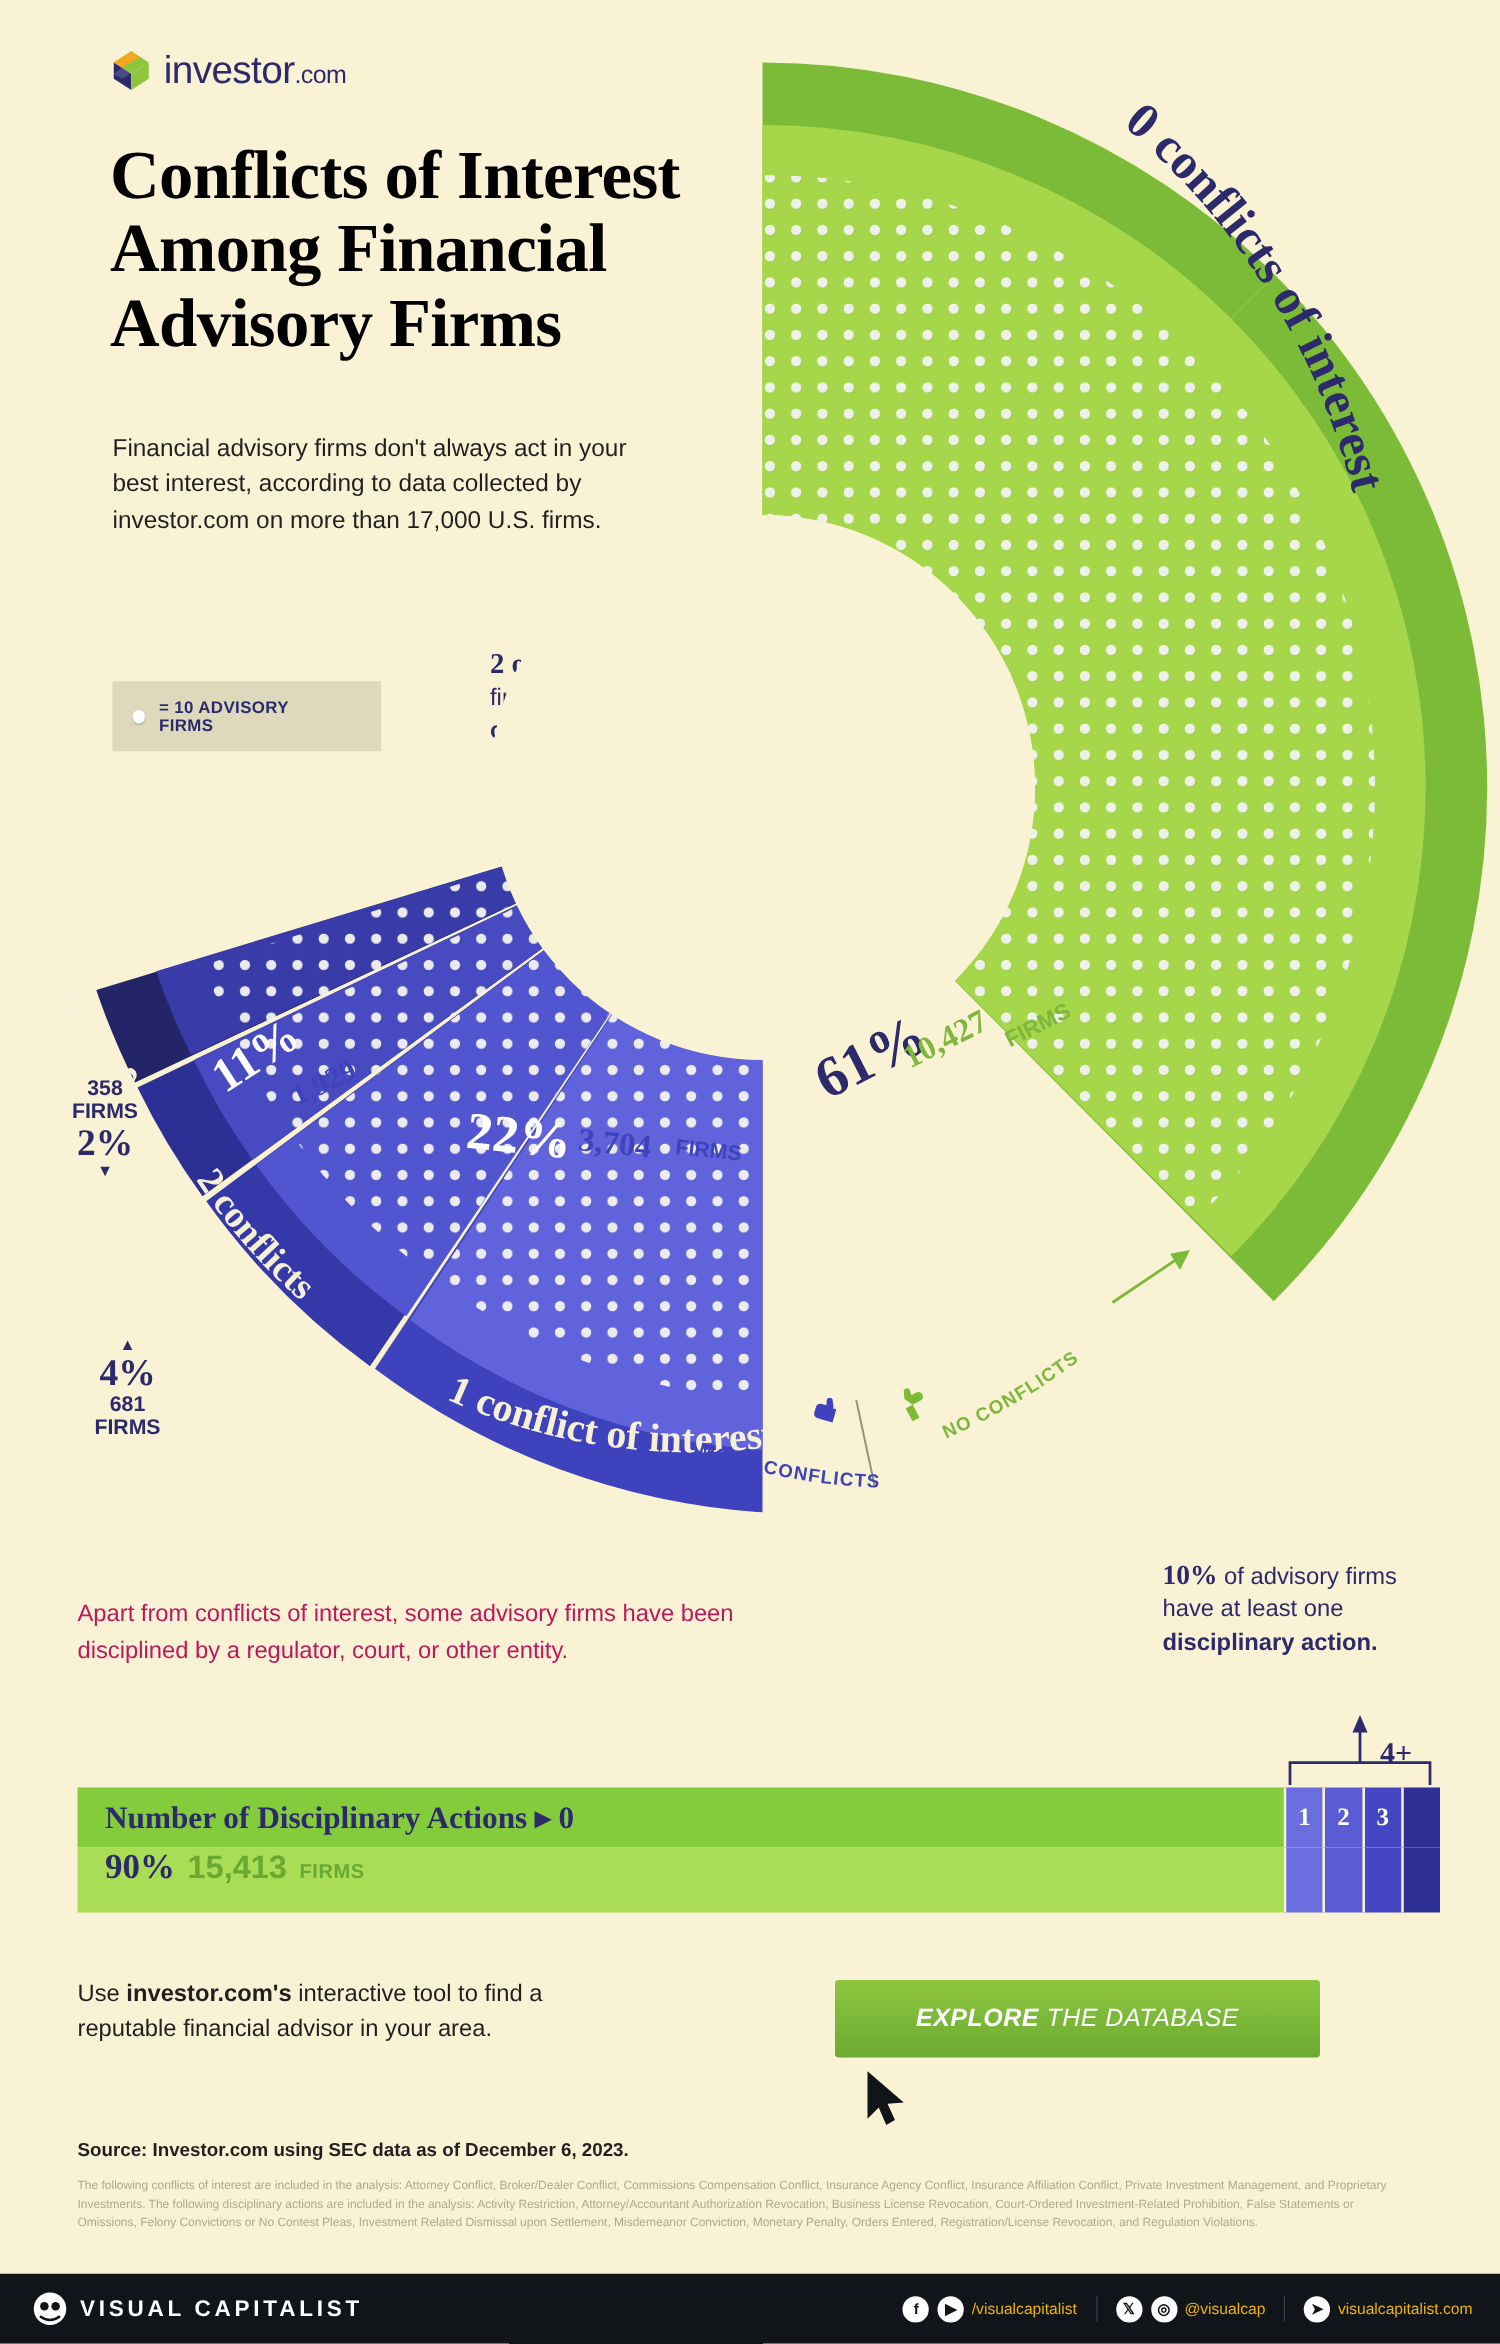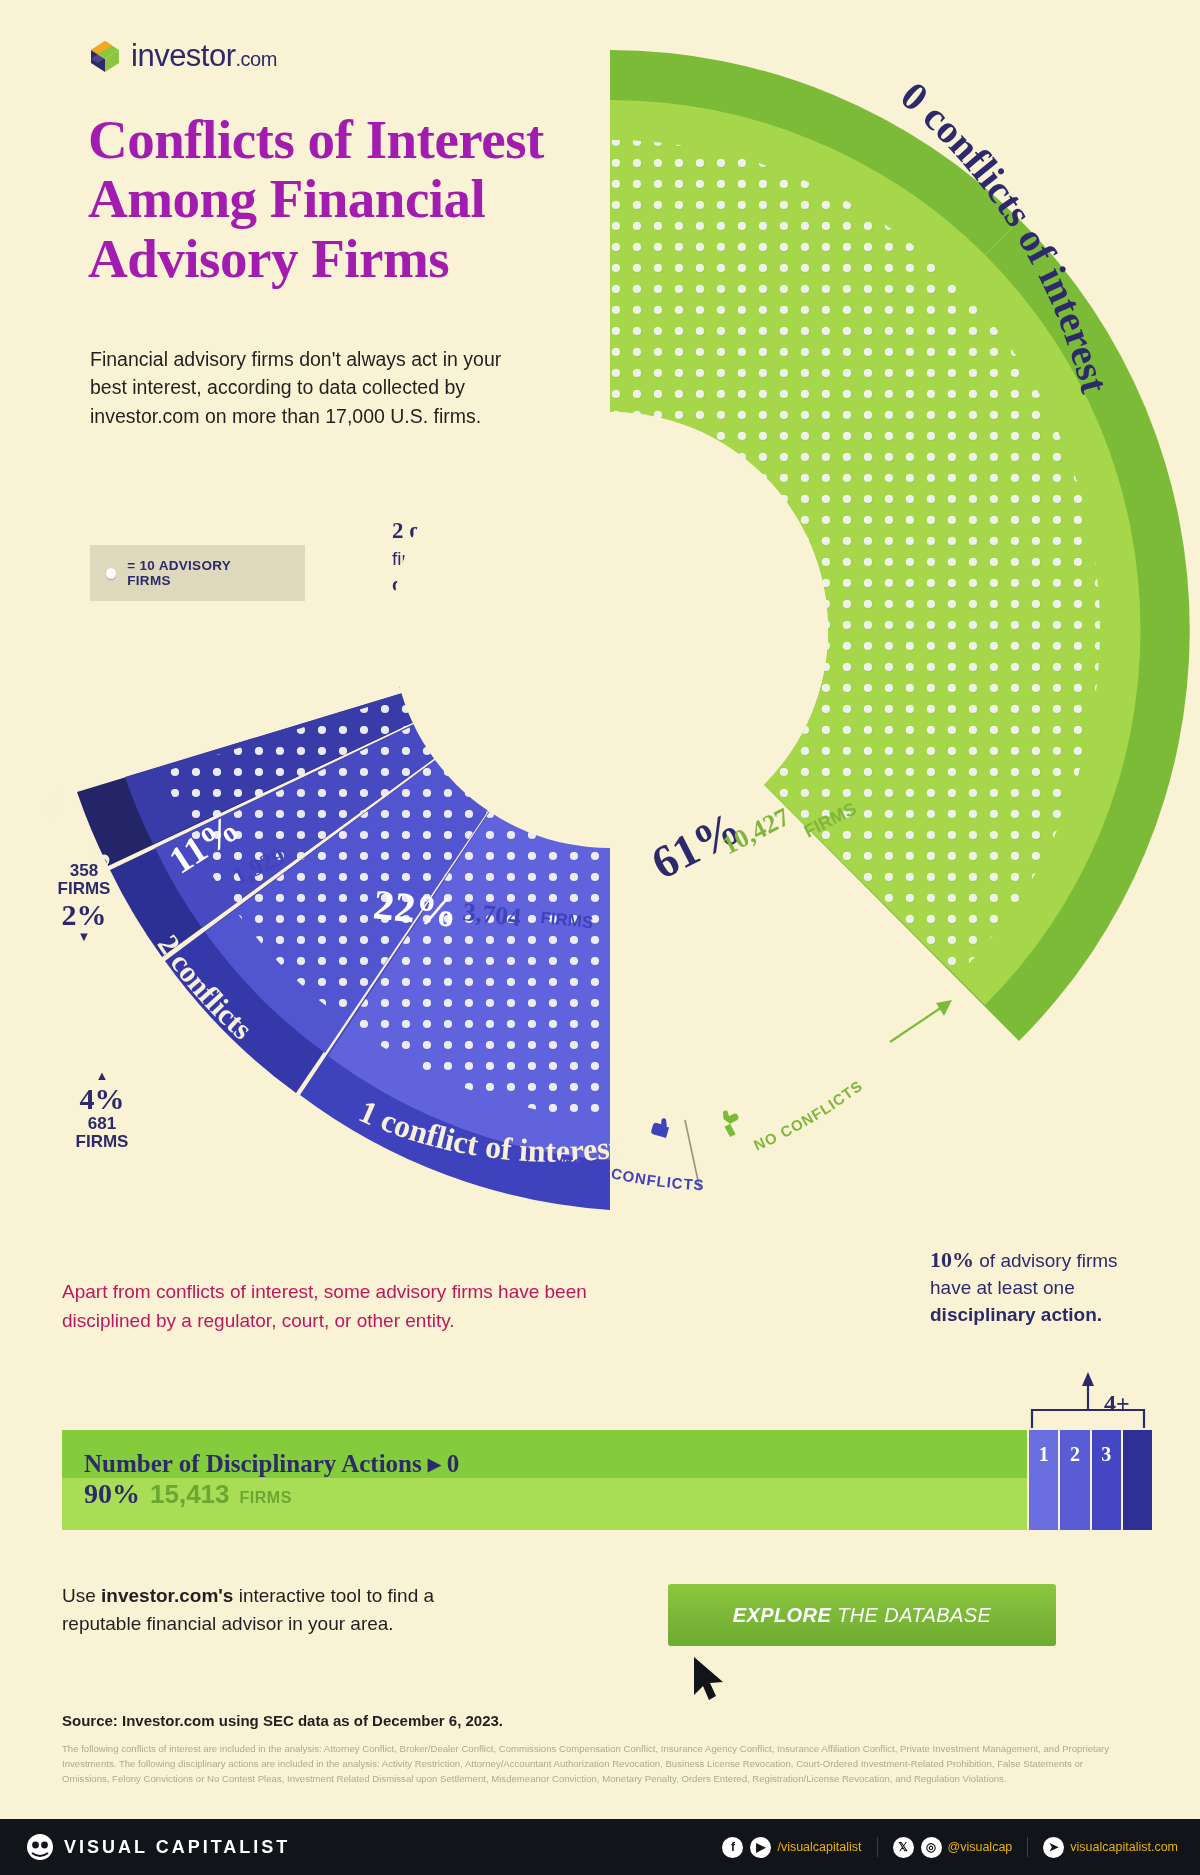--- a/index.html
+++ b/index.html
@@ -15,21 +15,21 @@
   
   .logo { position: absolute; left: 88px; top: 38px; display: flex; align-items: center; gap: 9px; }
   .logo-mark { width: 34px; height: 34px; position: relative; }
   .logo-text { font-size: 31px; color: #2c2a6b; letter-spacing: -0.5px; font-weight: 400; }
   .logo-text .dotcom { font-size: 20px; }
 
   
   .title {
     position: absolute; left: 88px; top: 110px; width: 640px;
     font-family: "Liberation Serif", serif; font-weight: bold;
-    font-size: 55px; line-height: 1.08; color: #a21caf; letter-spacing: -0.5px;
+    font-size: 55px; line-height: 1.08; color: #000000; letter-spacing: -0.5px;
   }
   .subtitle {
     position: absolute; left: 90px; top: 345px; width: 420px;
     font-size: 19.5px; line-height: 1.45; color: #231f20; font-weight: 500;
   }
 
   
   .legend {
     position: absolute; left: 90px; top: 545px;
     background: #ded9bd; padding: 13px 37px 13px 16px;
@@ -85,21 +85,21 @@
     position: absolute; left: 1104px; top: 1390px;
     font-family:"Liberation Serif",serif; font-weight:bold; font-size: 24px; color:#2c2a6b;
   }
 
   
   .disc { position: absolute; left: 62px; top: 1430px; width: 1090px; }
   .disc-row { display: flex; width: 100%; }
   .disc-top { height: 48px; }
   .disc-bot { height: 52px; }
   .disc-top .green {
-    background: #84cc3c; flex: 0 0 965px; display: flex; align-items: flex-end; padding-left: 22px;
+    background: #84cc3c; flex: 0 0 965px; display: flex; align-items: center; padding-left: 22px;
   }
   .disc-top .green span {
     font-family:"Liberation Serif",serif; font-weight:bold; font-size: 25px; color:#2c2a6b;
   }
   .disc-bot .green2 {
     background: #a9dd55; flex: 0 0 965px; display: flex; align-items: baseline; padding-left: 22px; gap: 10px;
   }
   .disc-bot .green2 .p { font-family:Liberation Serif, serif; font-weight:bold; font-size: 28px; color:#2c2a6b; }
   .disc-bot .green2 .n { font-family:Liberation Sans, sans-serif; font-weight:bold; font-size: 26px; color:#6aa832; }
   .disc-bot .green2 .f { font-size: 16px; font-weight:bold; color:#6aa832; letter-spacing:.5px; }

